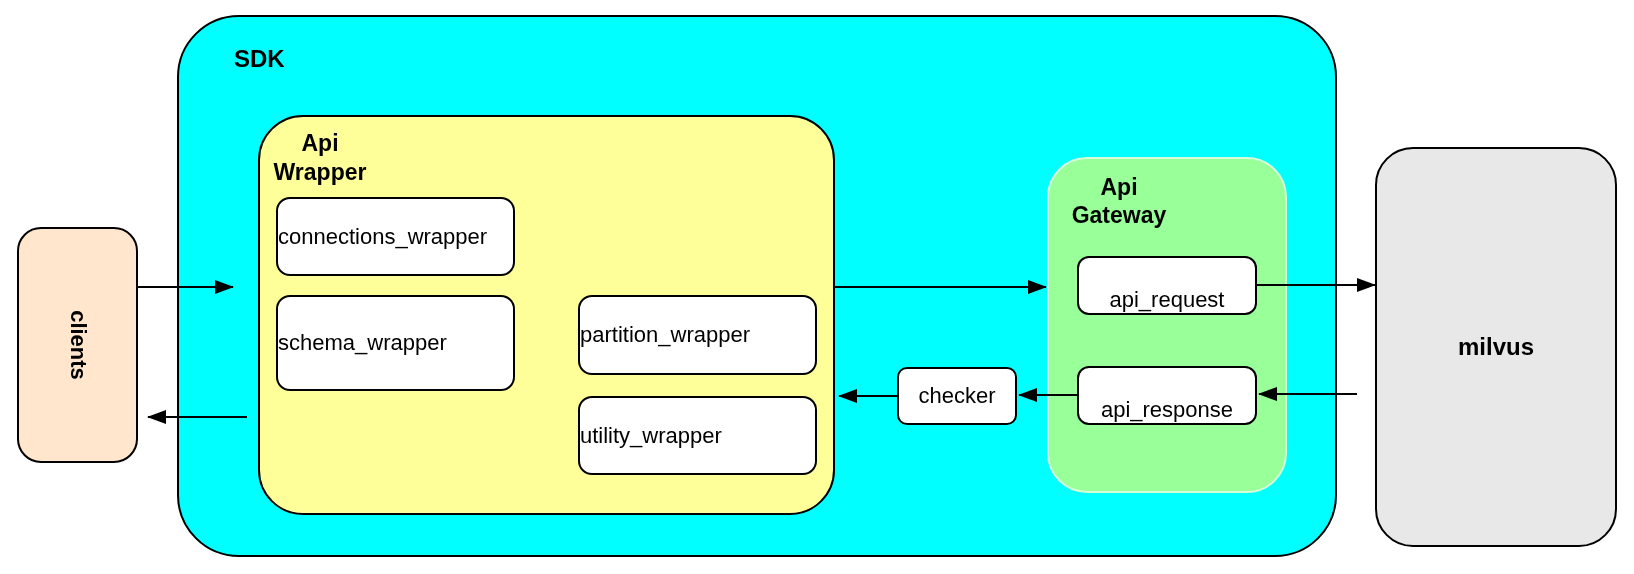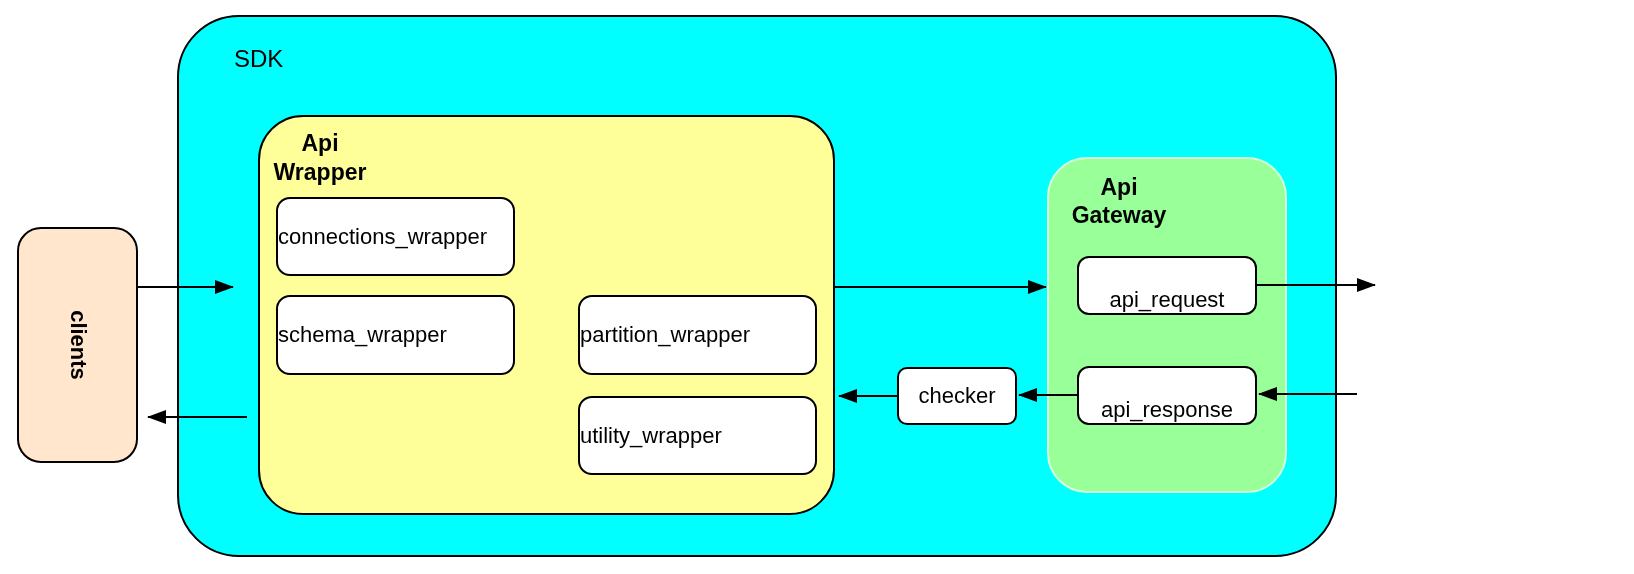--- a/index.html
+++ b/index.html
@@ -26,42 +26,42 @@
     transform: rotate(90deg);
   }
 
   
   #sdk {
     left: 177px; top: 15px; width: 1160px; height: 542px;
     background: #00ffff; border-radius: 62px;
   }
   #sdk-label {
     position: absolute; left: 55px; top: 28px;
-    font-weight: normal; font-size: 24px;
+    font-weight: bold; font-size: 24px;
   }
 
   
   #api-wrapper {
     left: 258px; top: 115px; width: 577px; height: 400px;
     background: #ffff99; border-radius: 45px;
   }
   #api-wrapper-label {
     position: absolute; left: 4px; top: 12px; width: 112px;
     text-align: center; font-weight: bold; font-size: 23px; line-height: 29px;
   }
 
   
   .module {
     background: #ffffff; border-radius: 14px;
     display: flex; align-items: center; justify-content: flex-start;
     font-size: 22px;
   }
   #module-connections { left: 276px; top: 197px; width: 239px; height: 79px; }
   #module-collections { left: 578px; top: 197px; width: 239px; height: 79px; }
-  #module-schema      { left: 276px; top: 295px; width: 239px; height: 80px; }
+  #module-schema      { left: 276px; top: 295px; width: 239px; height: 96px; }
   #module-partition   { left: 578px; top: 295px; width: 239px; height: 80px; }
   #module-index       { left: 276px; top: 396px; width: 239px; height: 79px; }
   #module-utility     { left: 578px; top: 396px; width: 239px; height: 79px; }
 
   
   #checker {
     left: 897px; top: 367px; width: 120px; height: 58px;
     background: #ffffff; border-radius: 10px;
     display: flex; align-items: center; justify-content: center;
     font-size: 22px;
@@ -143,20 +143,23 @@
       <div>Gateway</div>
     </div>
   </div>
   <div class="box stroked gateway-node" id="api-request">
     <span>api_request</span>
   </div>
   <div class="box stroked gateway-node" id="api-response">
     <span>api_response</span>
   </div>
 
+  <div class="box stroked" id="milvus">
+    <span>milvus</span>
+  </div>
 
   <svg id="arrows" viewBox="0 0 1634 574" xmlns="http://www.w3.org/2000/svg">
     <defs>
       <marker id="ah" markerWidth="20" markerHeight="14" refX="18" refY="7" orient="auto" markerUnits="userSpaceOnUse">
         <path d="M0,0 L19,7 L0,14 z" fill="#000000"></path>
       </marker>
     </defs>
     <line x1="138" y1="287" x2="233" y2="287" marker-end="url(#ah)"></line>
     <line x1="247" y1="417" x2="148" y2="417" marker-end="url(#ah)"></line>
     <line x1="833" y1="287" x2="1046" y2="287" marker-end="url(#ah)"></line>

